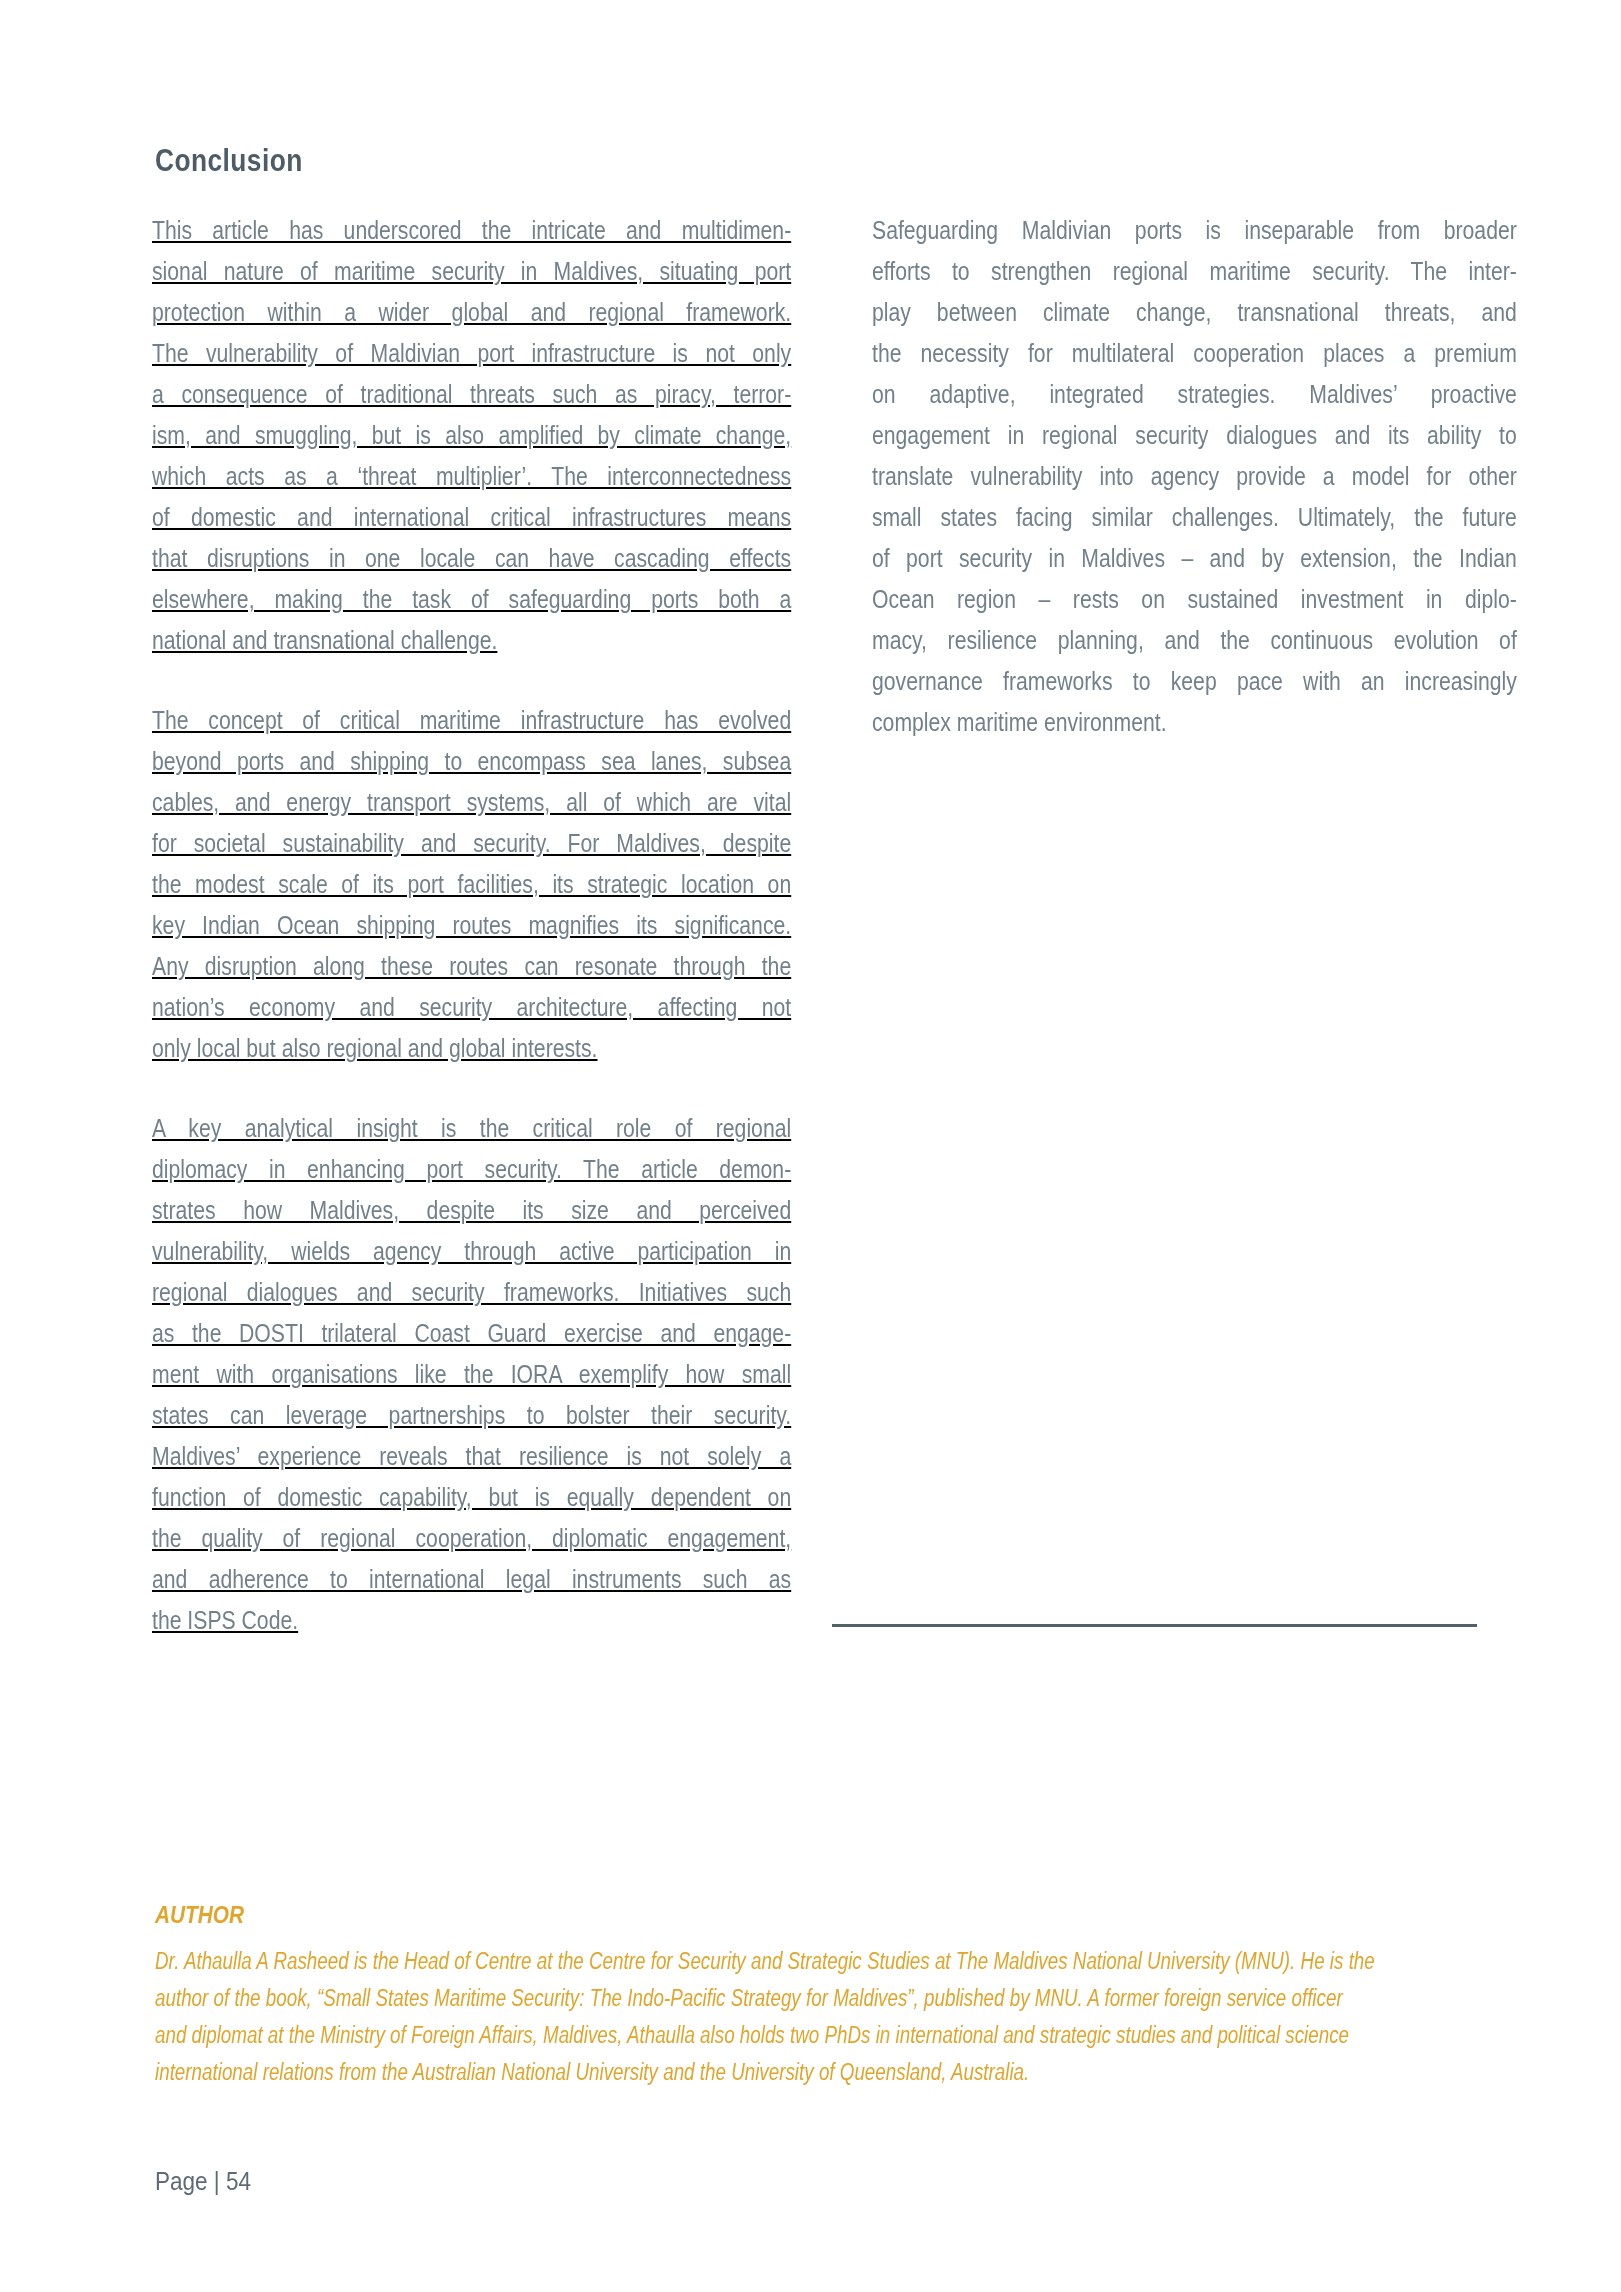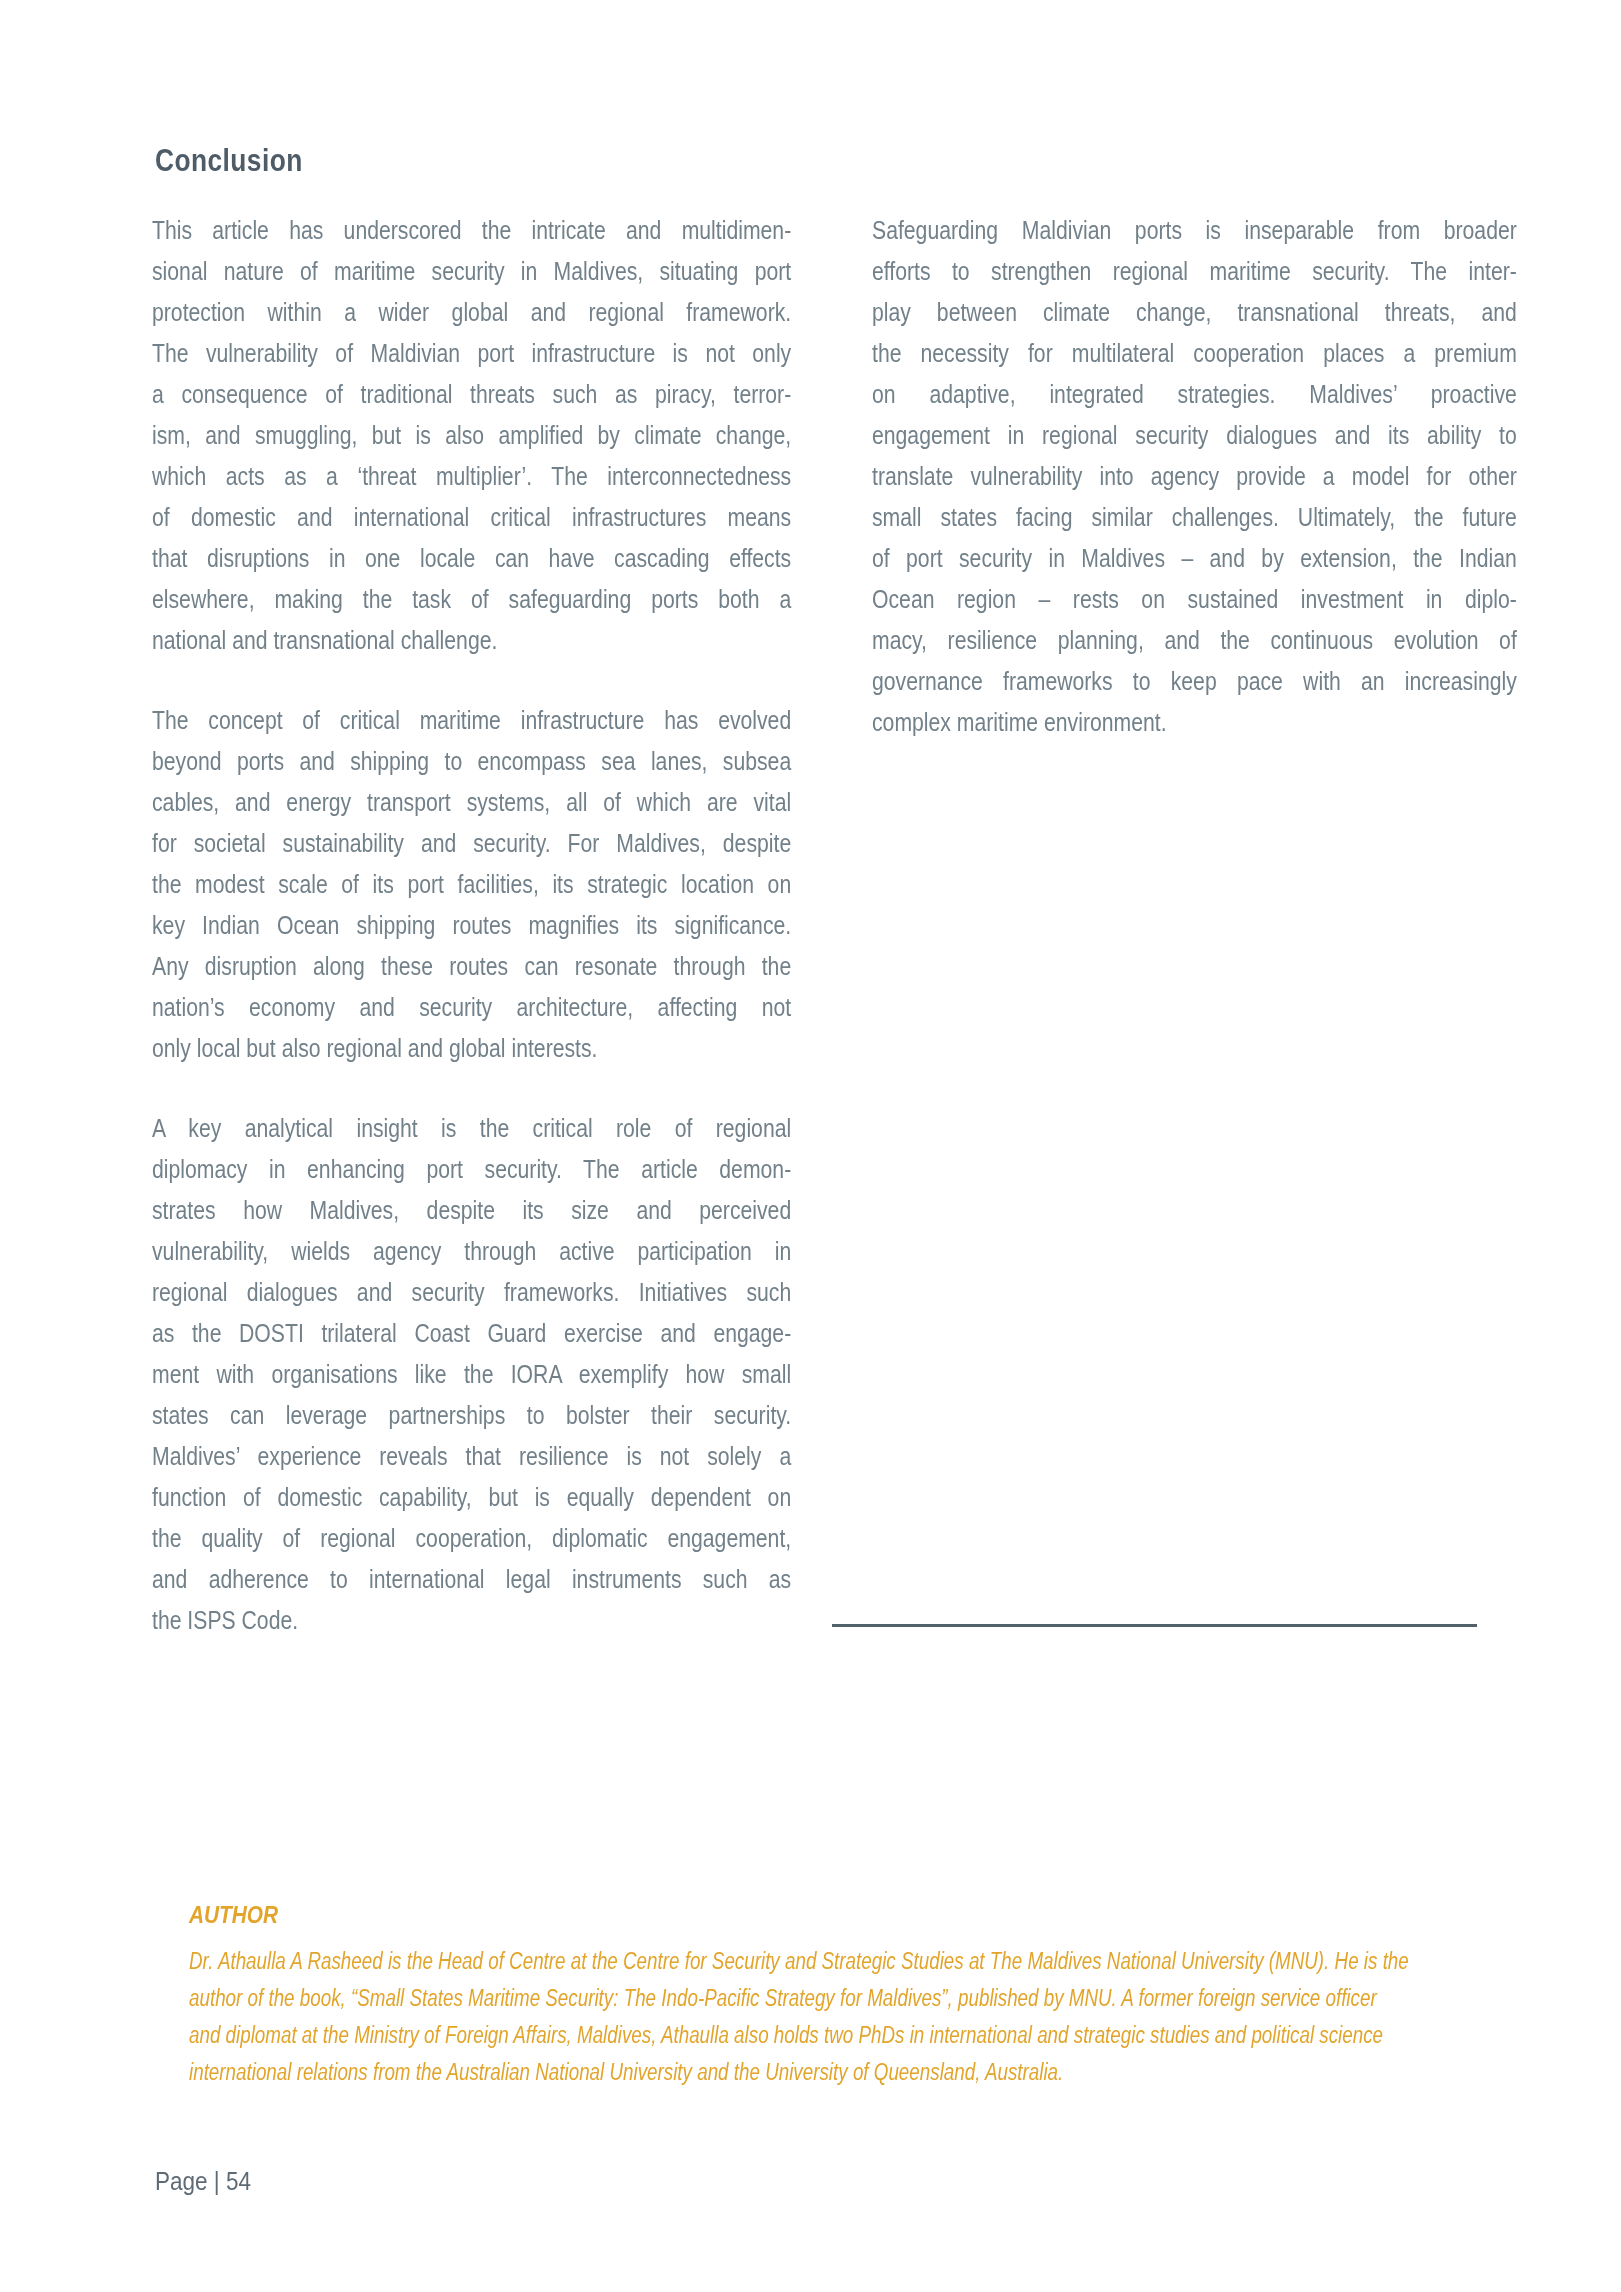--- a/index.html
+++ b/index.html
@@ -26,21 +26,21 @@
     color: #4E5C68;
     letter-spacing: 0.5px;
     transform: scaleX(0.85);
     transform-origin: 0 0;
     white-space: nowrap;
   }
   .col {
     position: absolute;
     top: 210px;
   }
-  #col-left  { left: 152px; width: 639px; }
+  #col-left  { left: 152px; width: 639px; text-decoration: underline; }
   #col-right { left: 872px; width: 644px; }
   .coltext { width: 799px; }       
   #col-right .coltext { width: 806px; }  
   .para { margin: 0 0 39px 0; }
   .tline {
     font-size: 26.5px;
     line-height: 41px;
     height: 41px;
     color: #72808A;
     text-align: justify;
@@ -55,21 +55,20 @@
     top: 1624px;
     width: 645px;
     height: 2.9px;
     background: #50616C;
   }
   #author {
     position: absolute;
     left: 155px;
     top: 1901px;
     width: 1314px;
-    margin-left: 34px;
   }
   #author-label {
     font-size: 24.5px;
     font-weight: bold;
     font-style: italic;
     color: #E2A42A;
     margin-bottom: 13.7px;
     transform: scaleX(0.85);
     transform-origin: 0 0;
     white-space: nowrap;

